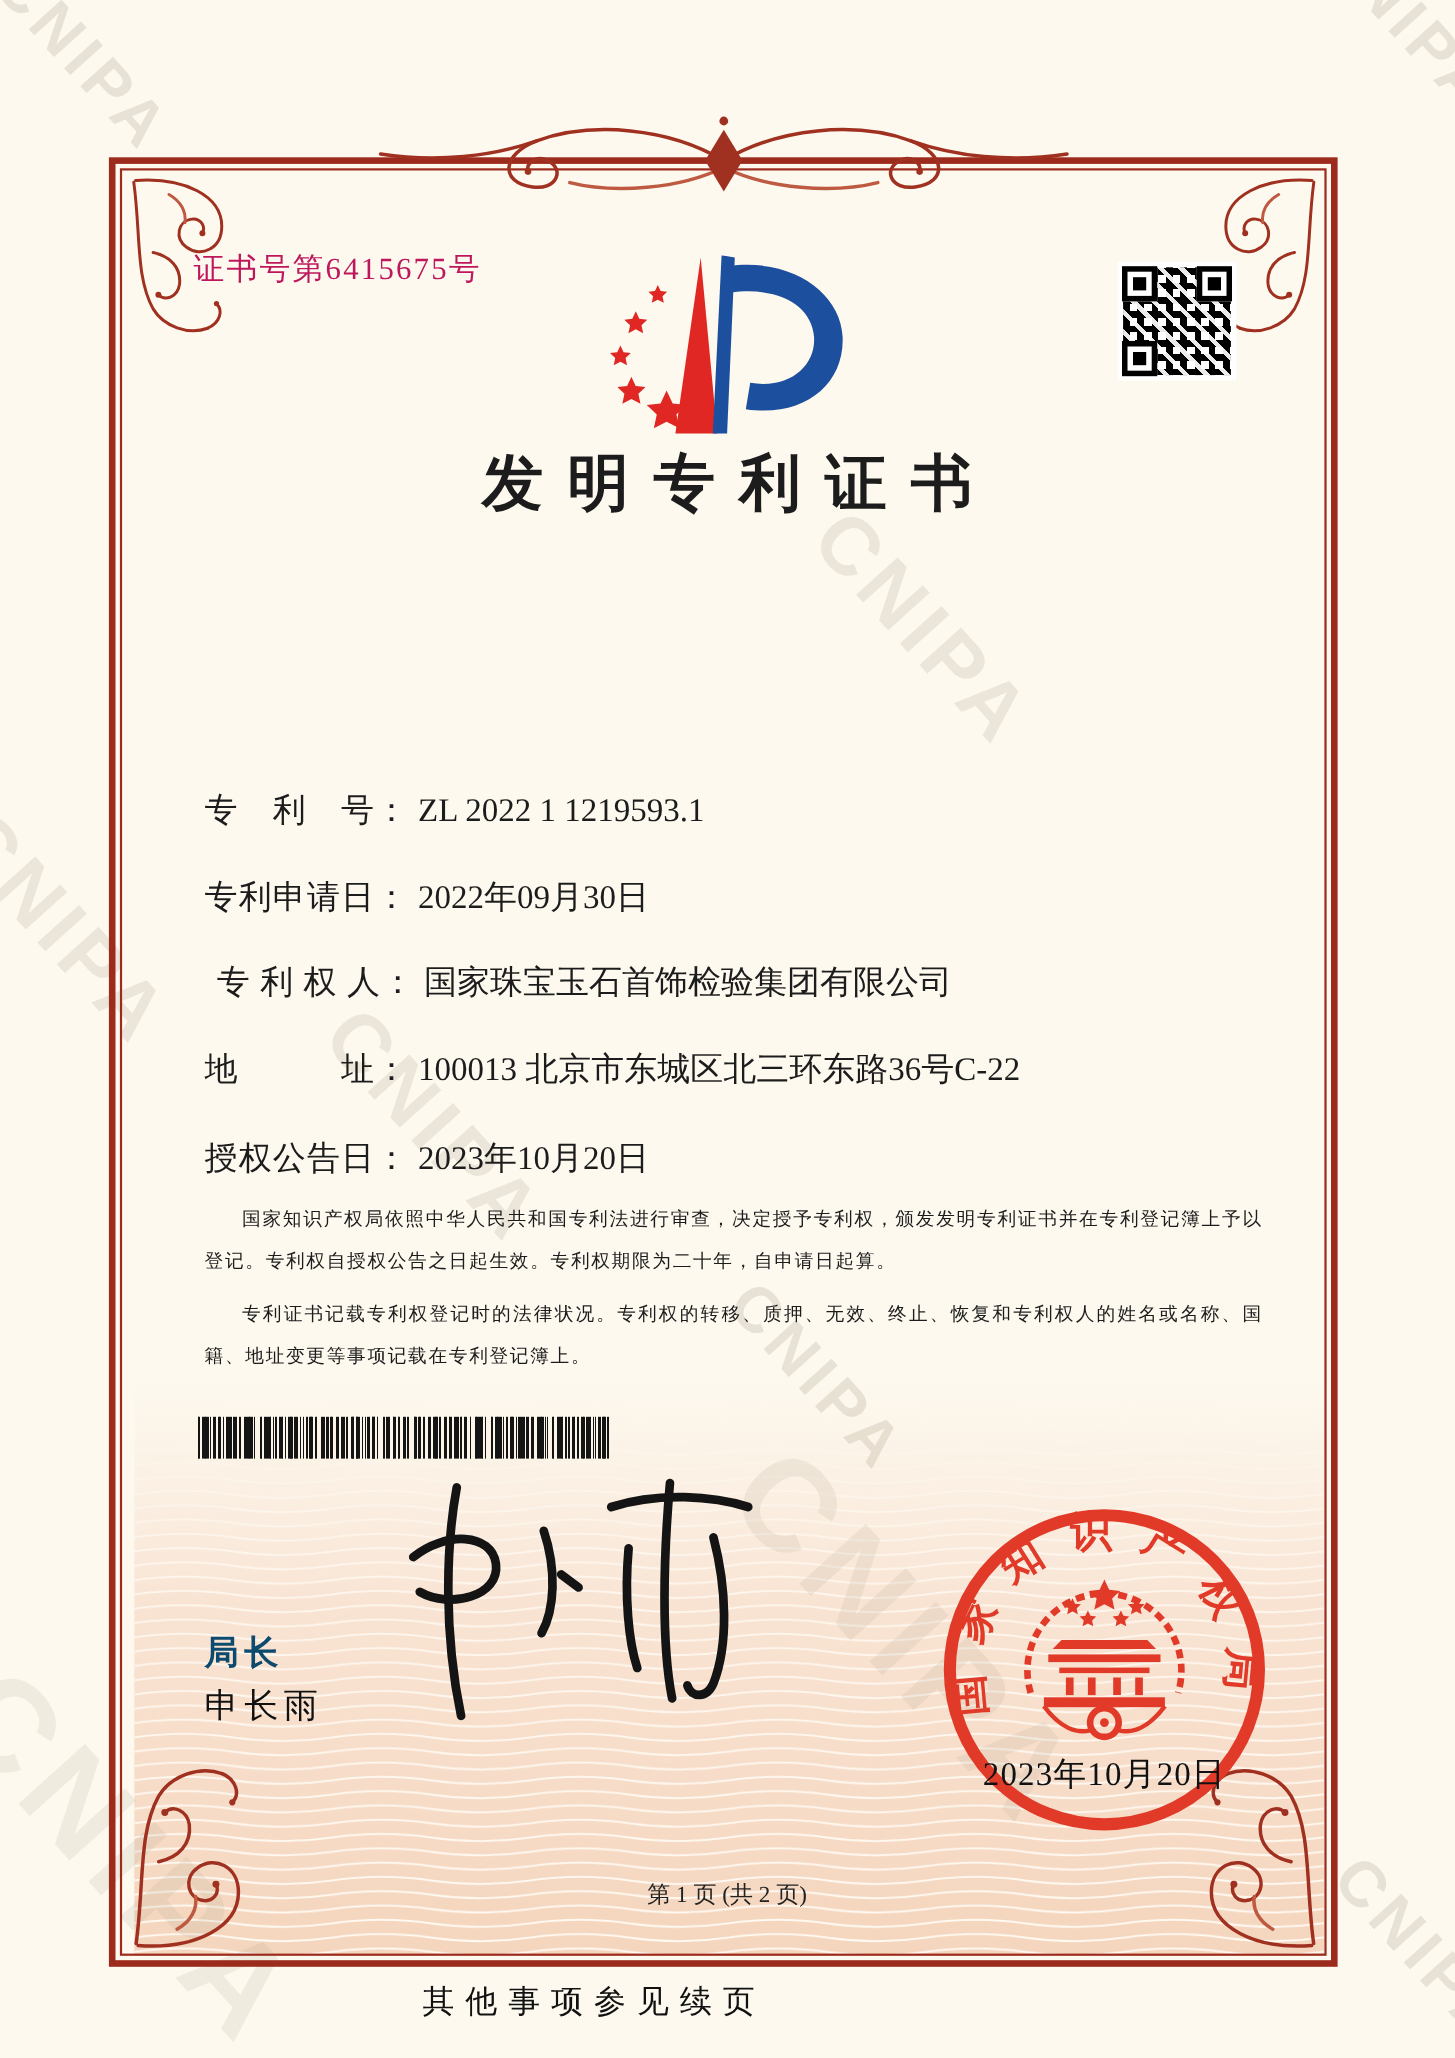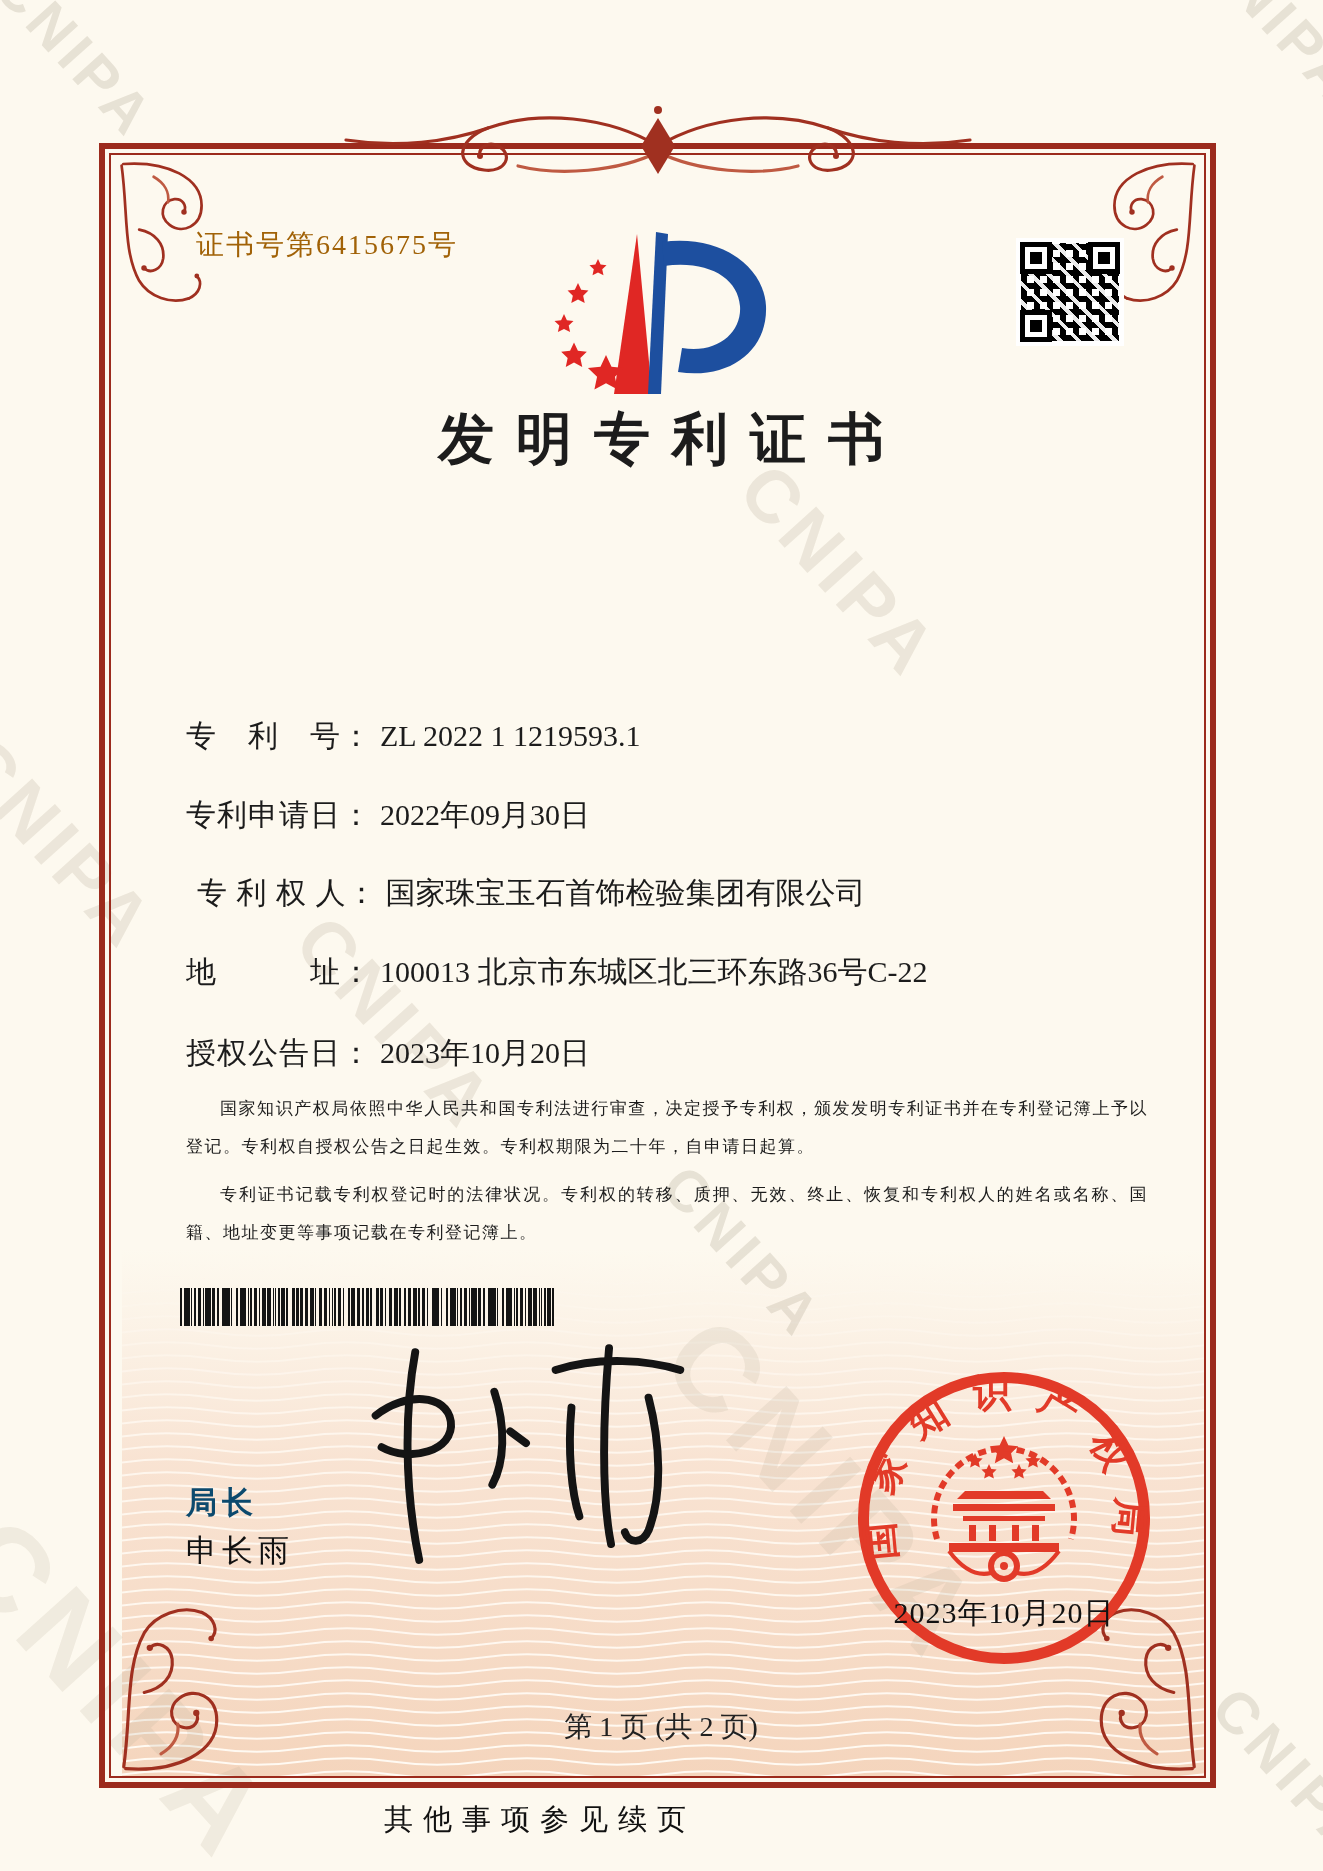--- a/index.html
+++ b/index.html
@@ -22,21 +22,21 @@
     position:absolute; left:99px; top:143px; width:1117px; height:1645px;
     border:6px solid #9c2b1d; box-sizing:border-box;
   }
   .frame-inner{
     position:absolute; inset:4px; border:2px solid #9c2b1d;
   }
   .ornament{position:absolute; pointer-events:none;}
   
   .waves{position:absolute; left:122px; top:1248px; width:1082px; height:530px; pointer-events:none;}
   
-  .cert-no{position:absolute; left:176px; top:226px; font-size:28px; letter-spacing:2px; color:#a16207;margin-left:20px;}
+  .cert-no{position:absolute; left:176px; top:226px; font-size:28px; letter-spacing:2px; color:#be185d;}
   .logo{position:absolute; left:540px; top:232px;}
   .qr{
     position:absolute; left:1016px; top:238px; width:108px; height:108px;
     background:#fff; padding:5px; box-sizing:border-box;
   }
   .qr-pattern{
     position:relative; width:100%; height:100%;
     background-image:
       repeating-linear-gradient(45deg, rgba(255,255,255,.92) 0 4px, transparent 4px 13px),
       repeating-linear-gradient(0deg,  #000 0 6px, transparent 6px 13px),
@@ -77,21 +77,21 @@
     position:absolute; left:858px; top:1372px; width:292px; height:292px;
     border:11px solid #e23a28; border-radius:50%; box-sizing:border-box;
   }
   .seal-svg{position:absolute; left:-11px; top:-11px;}
   .emblem{position:absolute; left:50px; top:38px;}
   .seal-date{
     position:absolute; left:-11px; top:210px; width:292px; text-align:center;
     font-size:30px; color:#111; letter-spacing:1px; white-space:nowrap;
   }
   
-  .page-info{position:absolute; left:115px; top:1708px; width:1092px; text-align:center; font-size:28px; color:#222;}
+  .page-info{position:absolute; left:115px; top:1708px; width:1092px; text-align:center; font-size:21px; color:#222;}
   .continuation{position:absolute; left:0; top:1800px; width:1080px; text-align:center; font-size:29px; letter-spacing:10px; color:#111;}
 </style>
 </head>
 <body>
 
 <div class="page">
 
   <svg width="0" height="0" style="position:absolute">
     <defs>
       <path id="star" d="M0,-10 L2.9,-3.8 9.5,-3.1 4.7,1.5 6.1,8.1 0,4.9 -6.1,8.1 -4.7,1.5 -9.5,-3.1 -2.9,-3.8 Z"></path>

